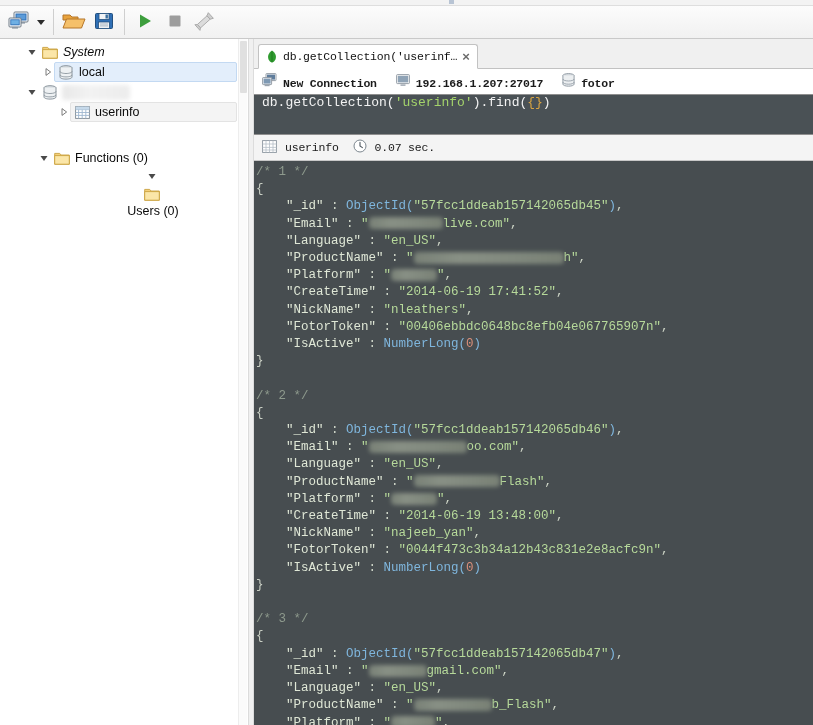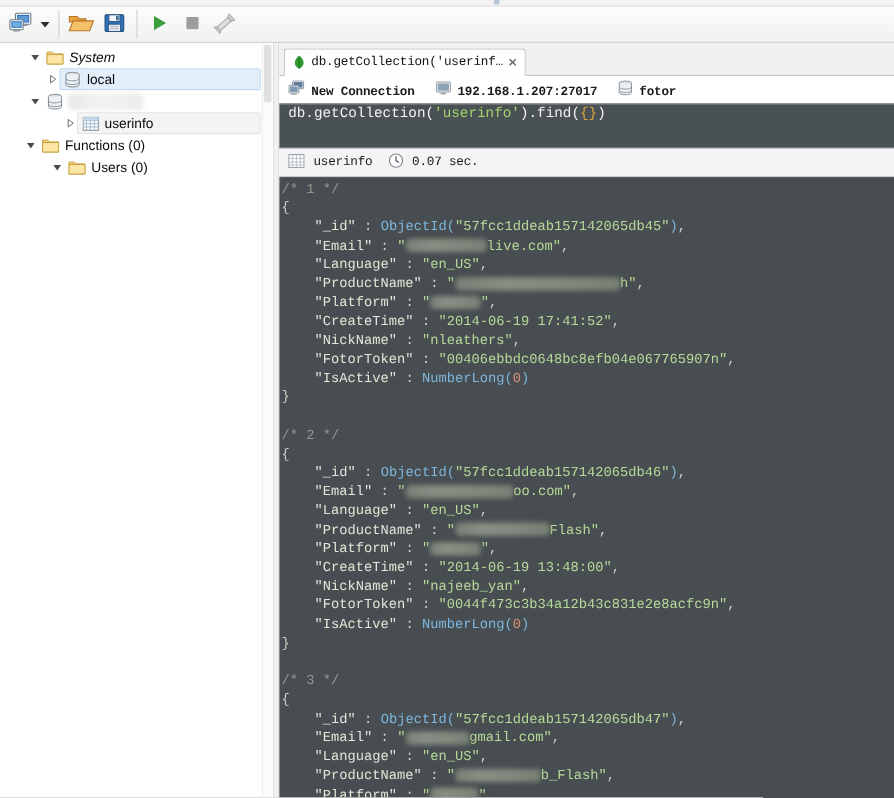--- a/index.html
+++ b/index.html
@@ -497,35 +497,35 @@
             </span>
             <span class="tree-ico" style="position: relative;">
               <svg width="15" height="13" viewBox="0 0 15 13">
                 <rect x="0.6" y="0.6" width="13.8" height="11.8" fill="#ffffff" stroke="#7f8a93" stroke-width="0.9"></rect>
                 <path d="M0.6 3.6 H14.4 M0.6 6.5 H14.4 M0.6 9.4 H14.4 M3.6 0.6 V12.4 M7.2 0.6 V12.4 M10.8 0.6 V12.4" stroke="#9fb7cf" stroke-width="0.9"></path>
                 <rect x="0.6" y="0.6" width="13.8" height="2.9" fill="#c6d9ea"></rect>
               </svg>
             </span>
             <span class="tree-label" style="position: relative;">userinfo</span>
           </div>
-          <div class="tree-row" style="padding-left: 20px;">
+          <div class="tree-row" style="padding-left: 36px; margin-top: 26px;">
             <span class="twisty" style="position: relative;">
               <svg width="10" height="10" viewBox="0 0 10 10">
                 <path d="M1.5 3 L8.5 3 L5 8 Z" fill="#4a4a4a"></path>
               </svg>
             </span>
             <span class="tree-ico" style="position: relative;">
               <svg width="16" height="14" viewBox="0 0 16 14">
                 <path d="M0.7 2.4 h5 l1.4 1.6 h8.2 v9.2 H0.7 Z" fill="#f5d07a" stroke="#c9a13f" stroke-width="0.9"></path>
                 <path d="M0.7 4.6 h14.6 v8.6 H0.7 Z" fill="#fbe6a8" stroke="#c9a13f" stroke-width="0.9"></path>
               </svg>
             </span>
             <span class="tree-label" style="position: relative;">Functions (0)</span>
           </div>
-          <div class="tree-row" style="padding-left: 44px;">
+          <div class="tree-row" style="padding-left: 56px; flex-direction: column;">
             <span class="twisty" style="position: relative;">
               <svg width="10" height="10" viewBox="0 0 10 10">
                 <path d="M1.5 3 L8.5 3 L5 8 Z" fill="#4a4a4a"></path>
               </svg>
             </span>
             <span class="tree-ico" style="position: relative;">
               <svg width="16" height="14" viewBox="0 0 16 14">
                 <path d="M0.7 2.4 h5 l1.4 1.6 h8.2 v9.2 H0.7 Z" fill="#f5d07a" stroke="#c9a13f" stroke-width="0.9"></path>
                 <path d="M0.7 4.6 h14.6 v8.6 H0.7 Z" fill="#fbe6a8" stroke="#c9a13f" stroke-width="0.9"></path>
               </svg>

